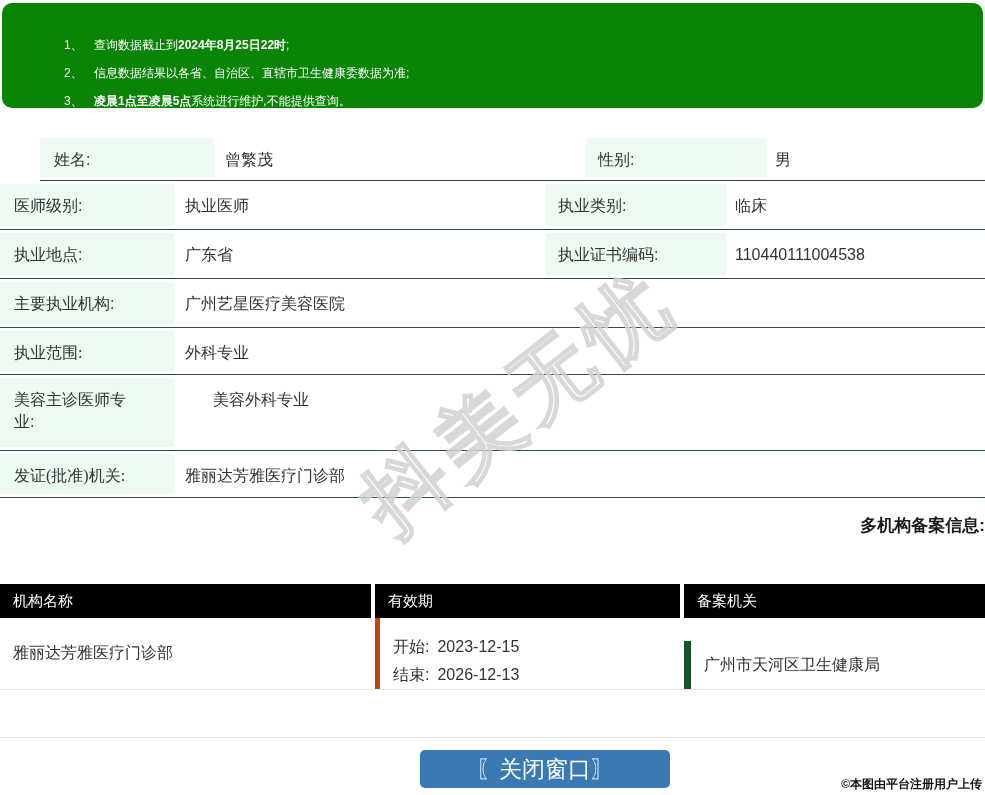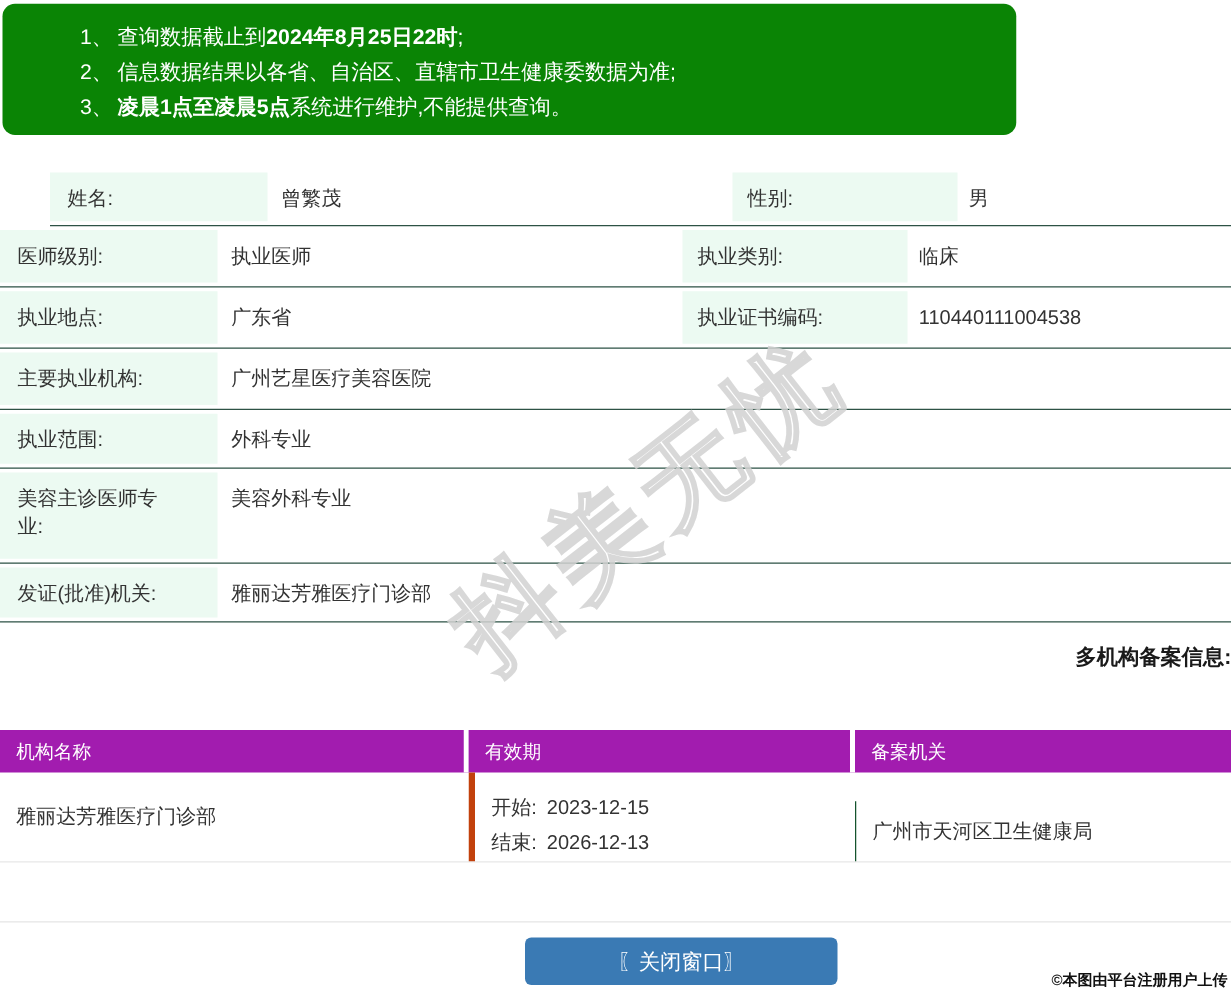--- a/index.html
+++ b/index.html
@@ -1,75 +1,75 @@
 <!DOCTYPE html>
 <html><head>
 <meta charset="utf-8">
 <style>
   * { margin:0; padding:0; box-sizing:border-box; }
   html,body { width:985px; height:795px; background:#ffffff; font-family:"Liberation Sans","DejaVu Sans",sans-serif; color:#333; }
   body { position:relative; overflow:hidden; }
 
   
   .notice-banner {
-    position:absolute; left:2px; top:3px; width:811px; height:105px;
+    position:absolute; left:2px; top:3px; width:981px; height:105px;
     background:#0a8405; border-radius:10px; color:#ffffff;
-    padding:13px 10px 0 62px; font-size:17px;
+    padding:28px 10px 0 62px; font-size:12px;
   }
   .notice-line { line-height:28px; white-space:nowrap; }
   .notice-num { display:inline-block; min-width:30px; }
   .notice-bold { font-weight:bold; }
 
   
   .info-table { position:absolute; left:0; top:135px; width:985px; }
   .irow { display:grid; border-bottom:1px solid #2d5245; }
   .irow.four { grid-template-columns:174px 372px 180px 1fr; }
   .irow.two  { grid-template-columns:174px 1fr; }
   .irow.r1 { min-height:44px;margin-left:40px; }
   .irow.r2,.irow.r3,.irow.r4 { min-height:49px; }
-  .irow.r5,.irow.r7 { min-height:47px; }
-  .irow.r6 { min-height:76px; }
+  .irow.r5,.irow.r7 { min-height:47px;font-family:Liberation Serif, serif; }
+  .irow.r6 { min-height:76px;gap:28px; }
   .ilabel {
     background:#ecfaf2; margin:3px 0; padding:11px 20px 6px 14px;
     font-size:16px; line-height:22px;
   }
   .ilabel.wrap { padding-right:46px; }
   .ivalue { padding:14px 0 0 11px; font-size:16px; line-height:22px; }
   .ivalue.v2 { padding-left:9px; }
   .ilabel.l2 { padding-left:12px; }
 
   
   .multi-heading {
     position:absolute; left:0; top:514px; width:985px;
     text-align:right; padding-left:65px;
     font-size:17px; font-weight:bold; color:#1a1a1a; line-height:24px;
   }
   .org-table { position:absolute; left:0; top:584px; width:985px; }
   .org-header { display:flex; height:34px; }
   .org-hcell {
-    background:#a21caf; color:#ffffff; font-size:15px;
+    background:#000000; color:#ffffff; font-size:15px;
     display:flex; align-items:center; padding-left:13px;
   }
   .org-hcell.c1 { width:375px; border-right:4px solid #ffffff; }
   .org-hcell.c2 { width:309px; border-right:4px solid #ffffff; }
   .org-hcell.c3 { flex:1; }
   .org-body { display:flex; min-height:72px; border-bottom:1px solid #e8e8e8; }
   .org-bcell { font-size:16px; padding-left:13px; }
   .org-bcell.c1 { width:375px; display:flex; align-items:center; }
   .org-bcell.c2 { width:309px; border-left:5px solid #c2410c; padding-top:15px; }
-  .org-bcell.c3 { flex:1; border-left:1px solid #14532d; display:flex; align-items:center;margin-top:23px; }
+  .org-bcell.c3 { flex:1; border-left:7px solid #14532d; display:flex; align-items:center;margin-top:23px; }
   .validity-line { line-height:28px; }
   .validity-line .vlabel { margin-right:8px; }
 
   
   .footer-divider { position:absolute; left:0; top:737px; width:985px; height:0; border-top:1px solid #e5e5e5; }
   .close-button {
     position:absolute; left:420px; top:750px; width:250px; height:38px;
     background:#3a7ab4; color:#ffffff; border:none; border-radius:5px;
-    font-size:17px; font-family:inherit; cursor:pointer;
+    font-size:23px; font-family:inherit; cursor:pointer;
     display:flex; align-items:center; justify-content:center;
   }
   .credit {
     position:absolute; right:3px; top:776px; font-size:12px; font-weight:bold; color:#111;
     text-shadow:-1px 0 #fff, 1px 0 #fff, 0 -1px #fff, 0 1px #fff;
   }
 
   
   .watermark {
     position:absolute; left:330px; top:348px; width:380px;

